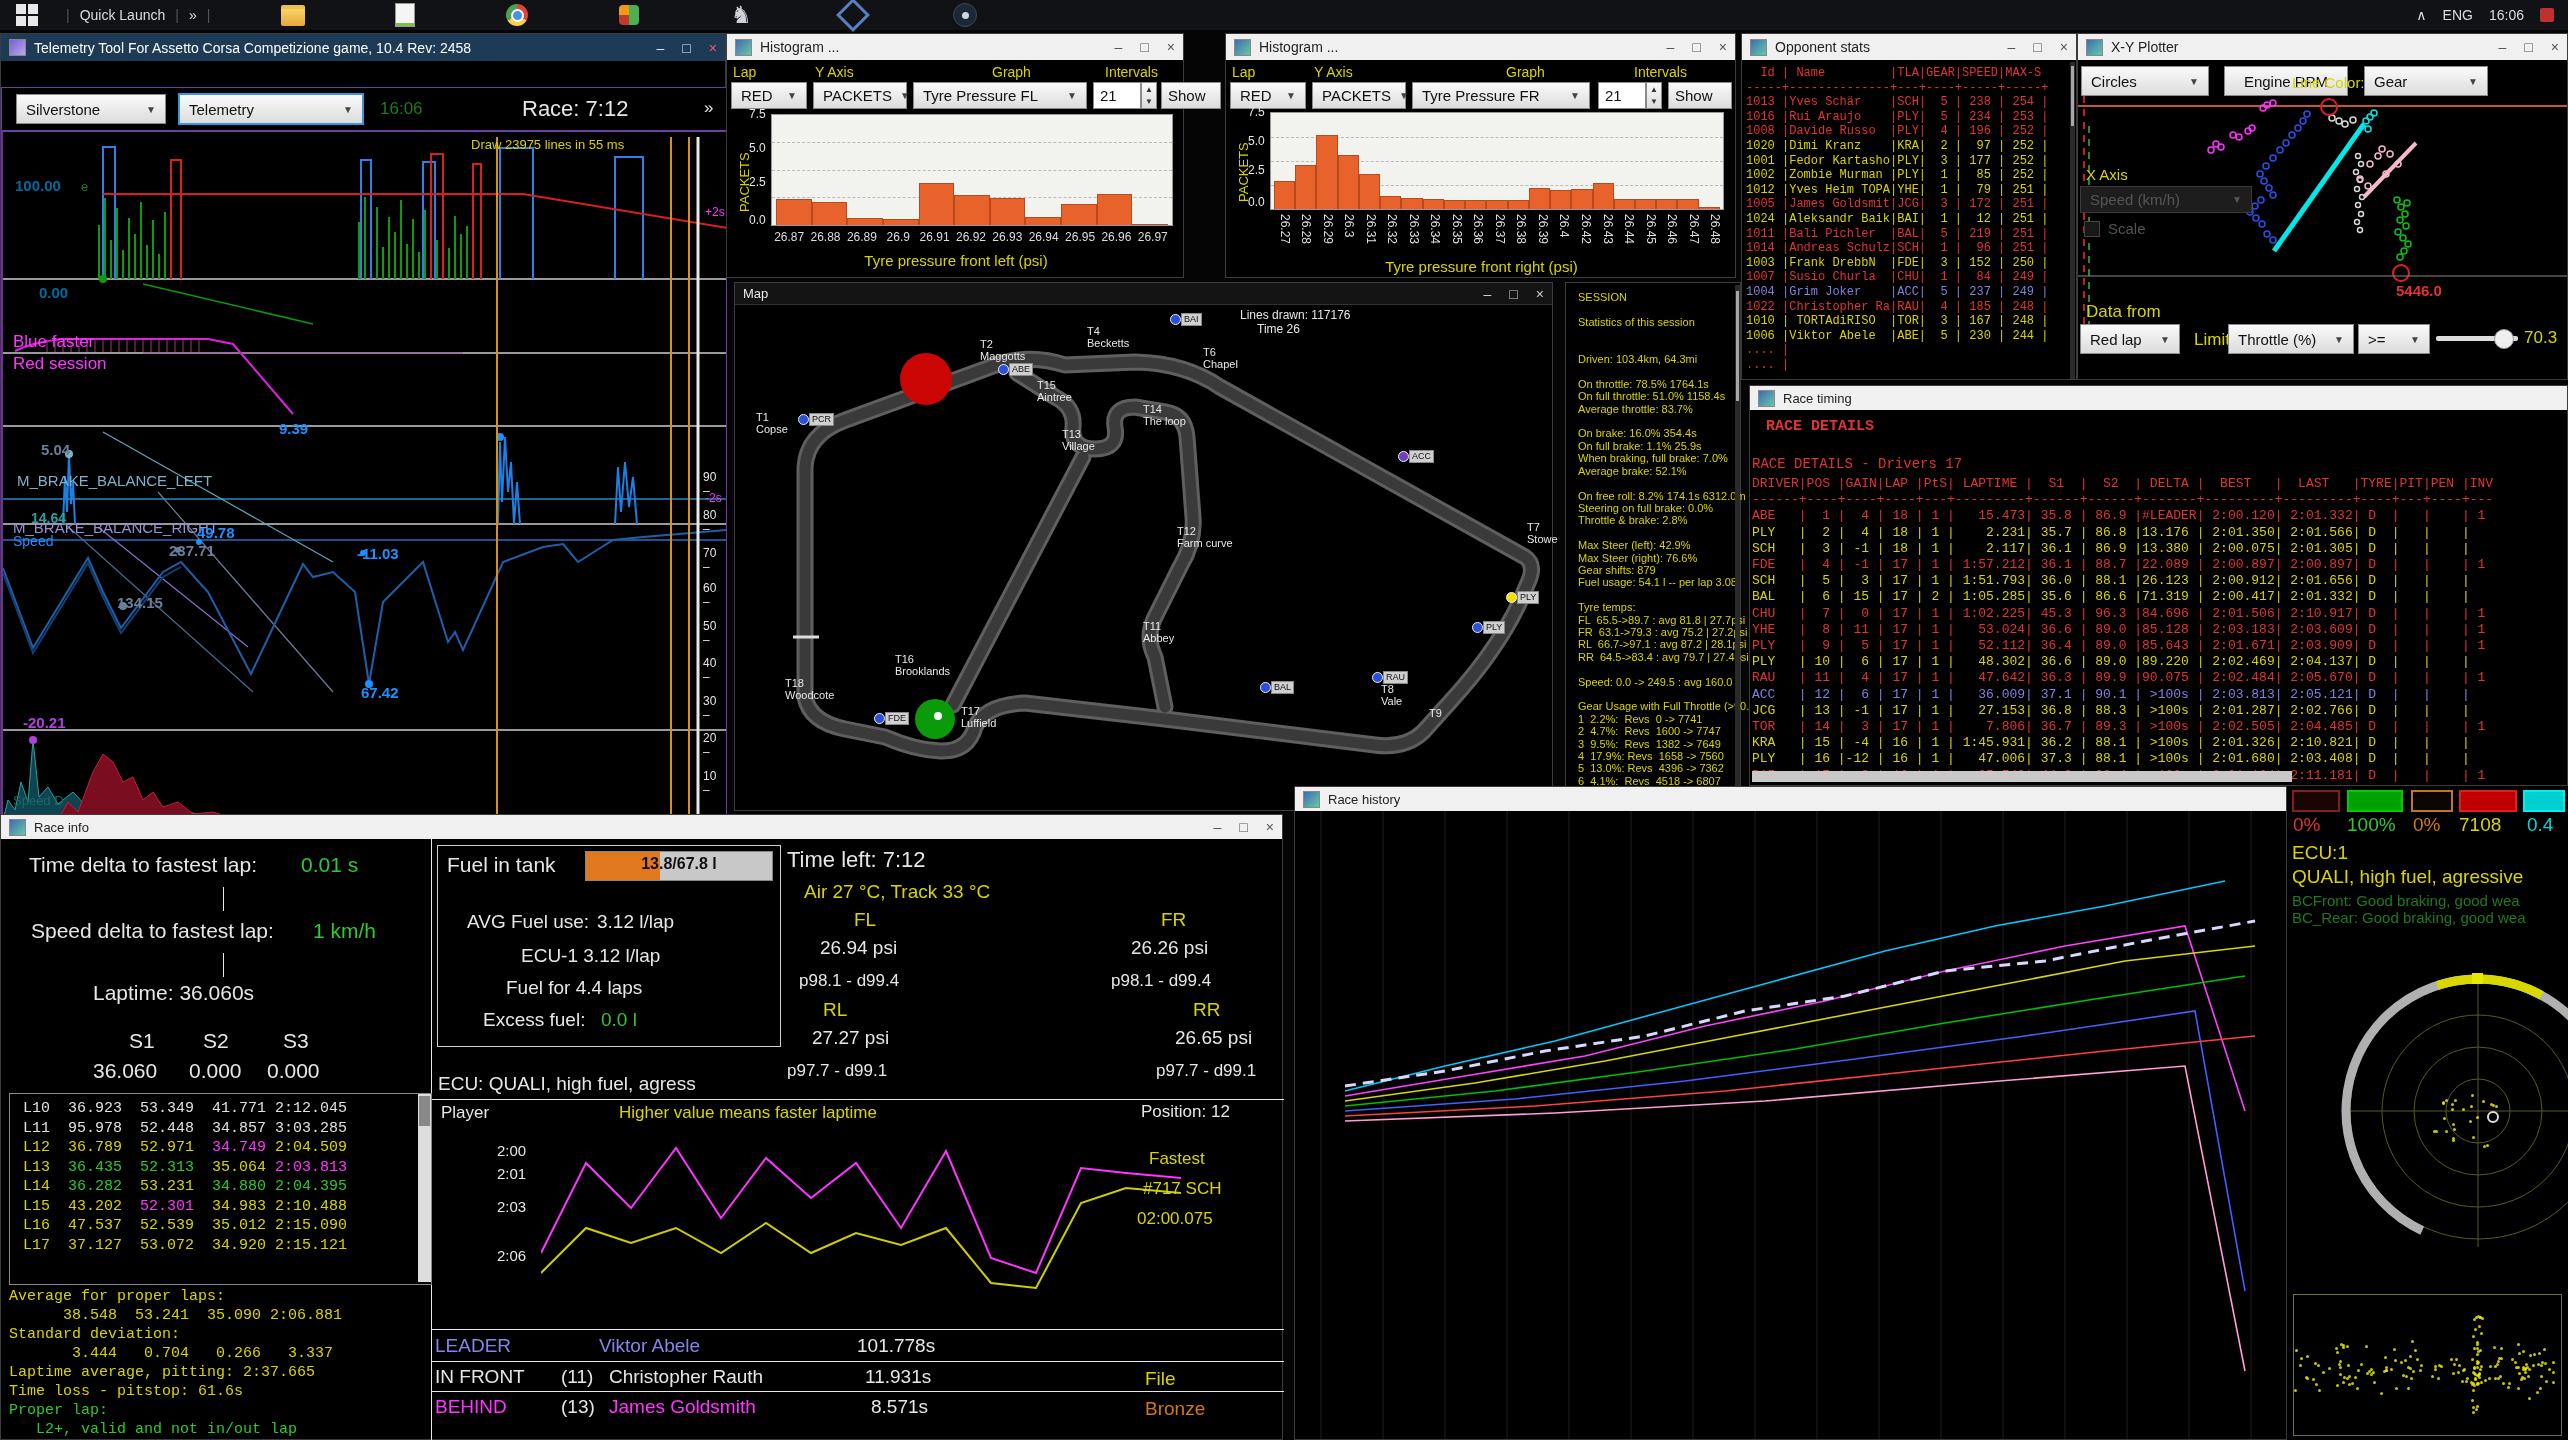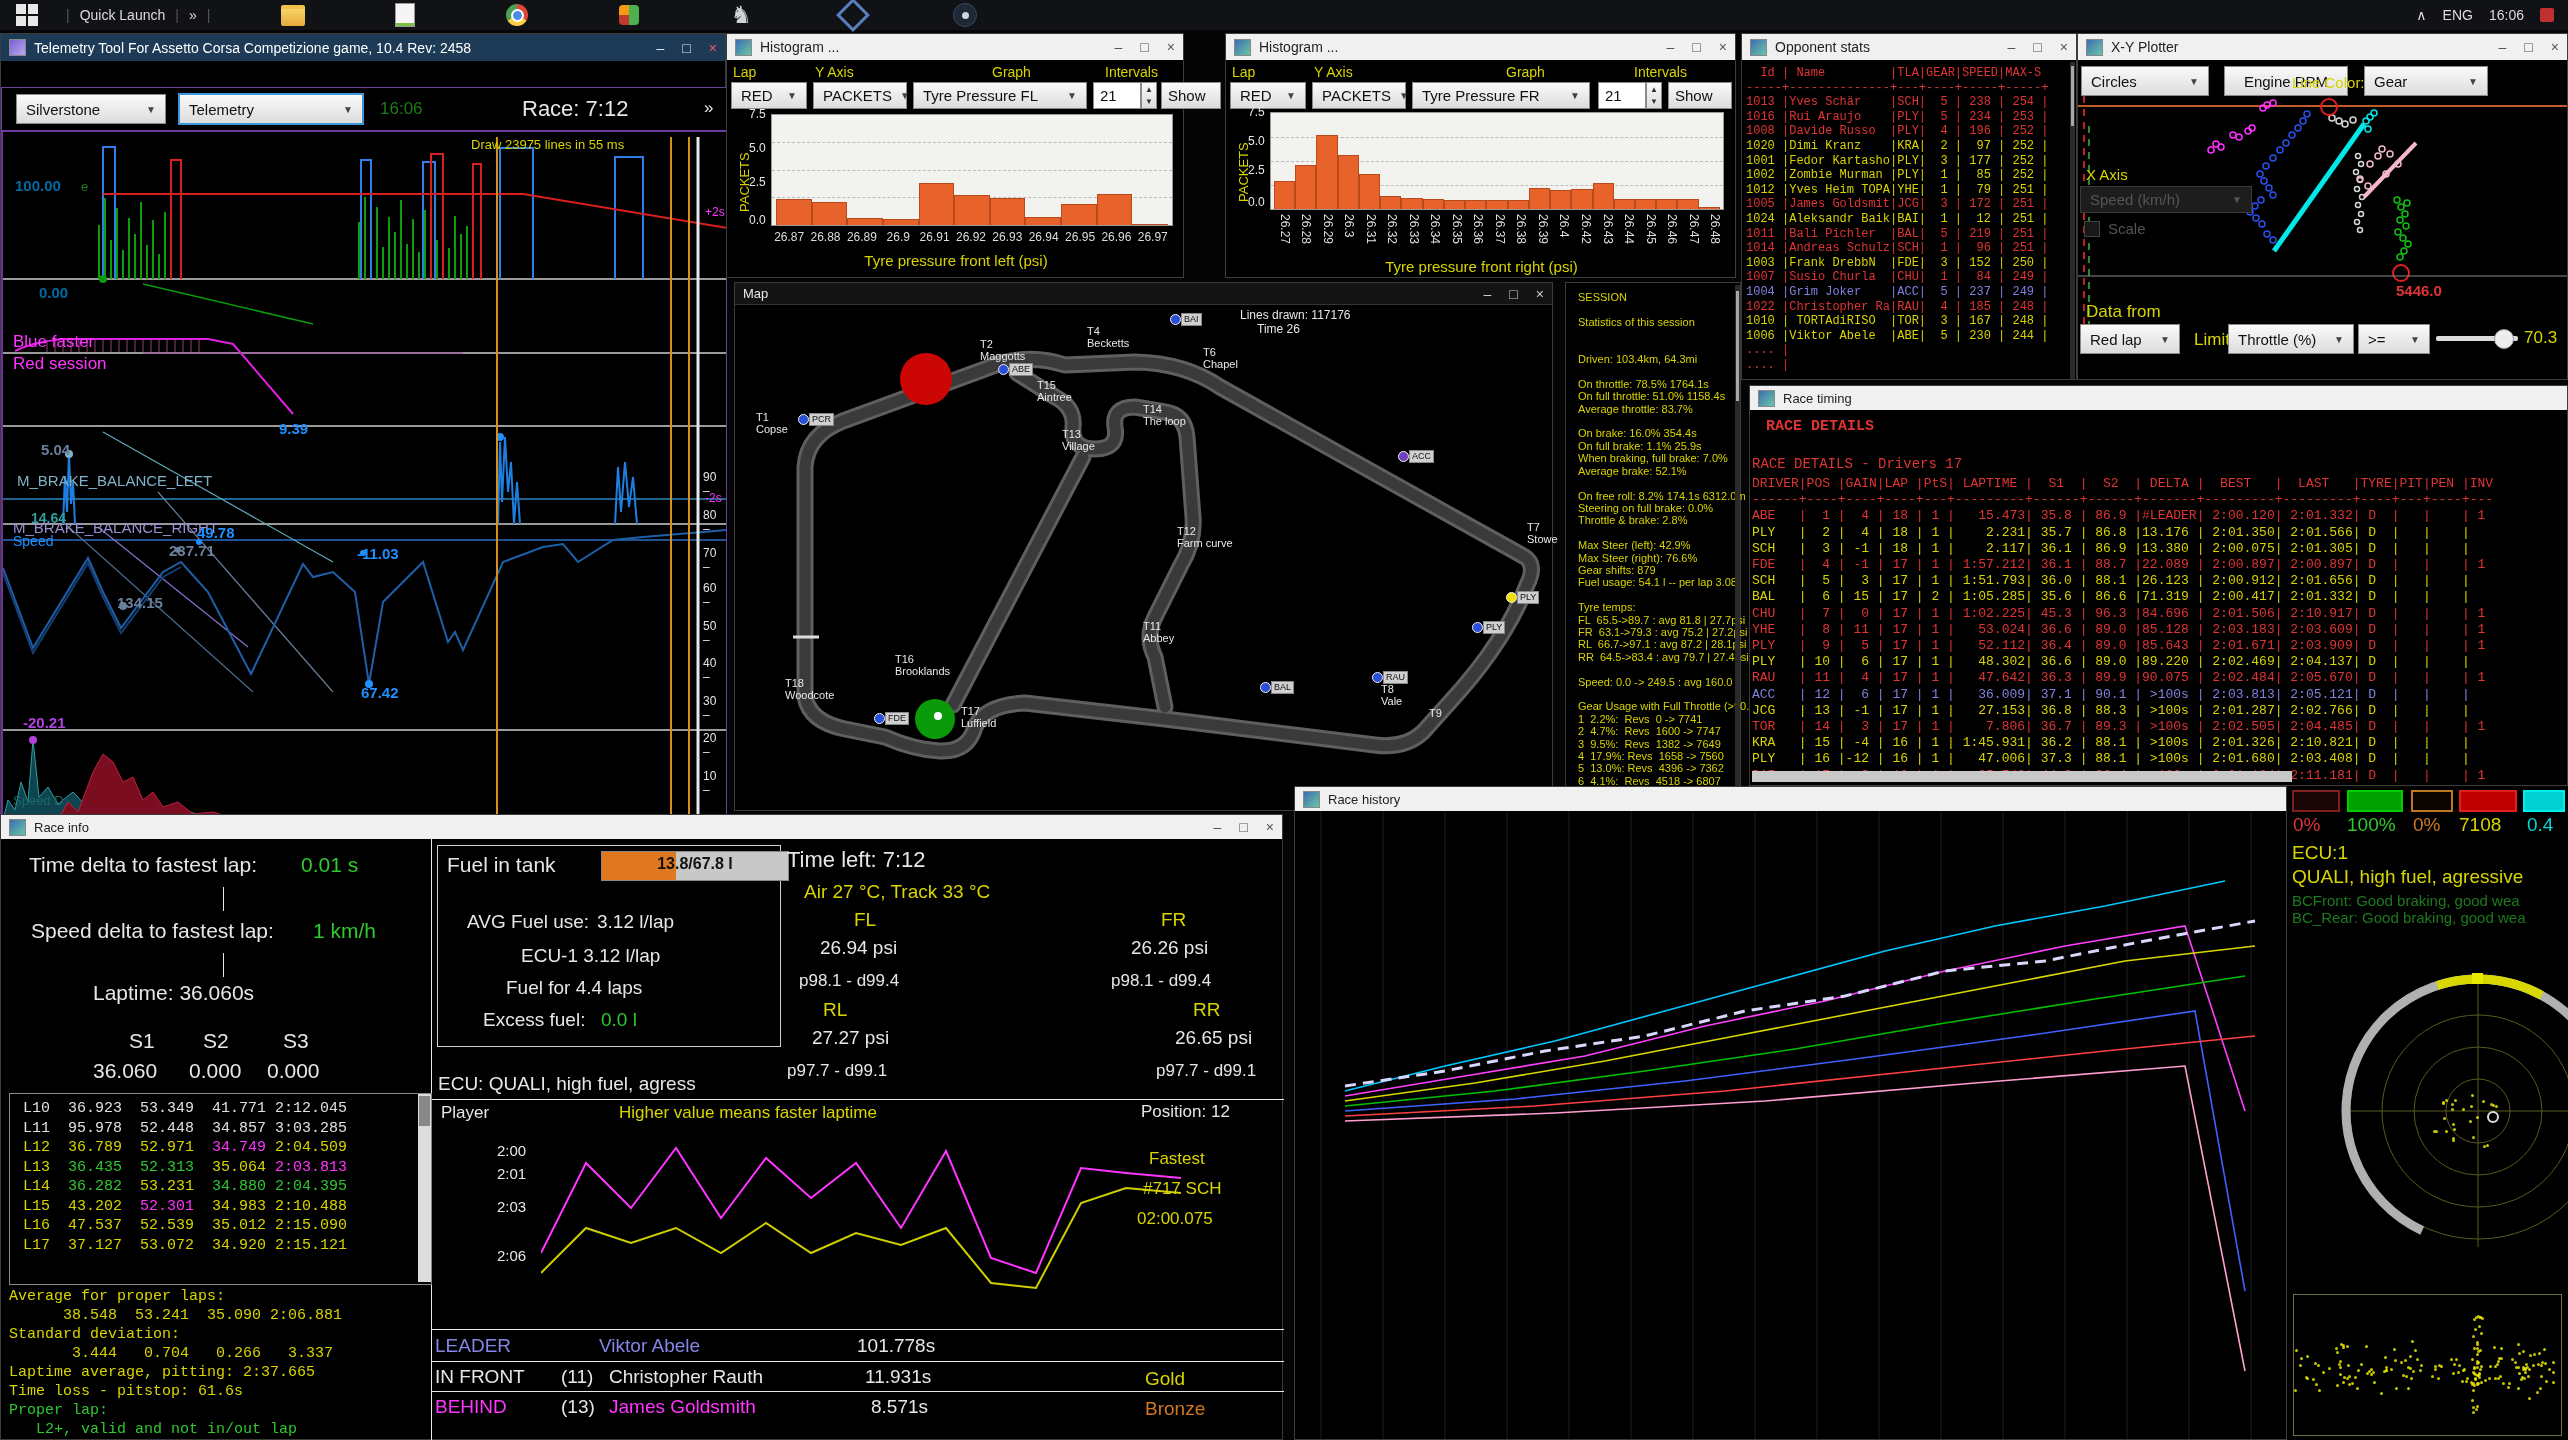--- a/index.html
+++ b/index.html
@@ -696,21 +696,21 @@
 
     <div class="vline" style="left:222px;top:72px;height:24px"></div>
     <div class="vline" style="left:222px;top:138px;height:24px"></div>
     <div class="vline" style="left:430px;top:24px;height:602px"></div>
     <div class="hline" style="left:430px;top:284px;width:853px"></div>
     <div class="hline" style="left:430px;top:514px;width:853px"></div>
     <div class="hline" style="left:430px;top:546px;width:853px"></div>
     <div class="hline" style="left:430px;top:576px;width:853px"></div>
 
     <div class="abs" style="left:436px;top:30px;width:342px;height:200px;border:1px solid #cfcfcf;"></div>
-    <div class="abs" style="left:584px;top:36px;width:186px;height:28px;background:#c8c8c8;border:1px solid #888;margin-left:16px;">
+    <div class="abs" style="left:584px;top:36px;width:186px;height:28px;background:#c8c8c8;border:1px solid #888;">
       <div style="position:absolute;left:0;top:0;bottom:0;width:40%;background:#e07820"></div>
       <div style="position:absolute;left:0;right:0;top:3px;text-align:center;color:#111;font-size:16px;font-weight:bold">13.8/67.8 l</div>
     </div>
 
     <div class="abs" style="left:8px;top:278px;width:421px;height:190px;border:1px solid #8a8a8a;">
       <div class="mono f15 abs" style="left:4px;top:5px;line-height:19.5px;">
           <div class="tline c-w"> L10  36.923  53.349  41.771 2:12.045</div>
           <div class="tline c-w"> L11  95.978  52.448  34.857 3:03.285</div>
           <div class="tline"><span class="c-y"> L12  36.789  52.971  </span><span class="c-m">34.749</span><span class="c-y"> 2:04.509</span></div>
           <div class="tline"><span class="c-y"> L13  </span><span class="c-g">36.435  52.313</span><span class="c-y">  35.064 </span><span class="c-m">2:03.813</span></div>
@@ -782,21 +782,21 @@
       <div class="mk cy f17" style="left: 1148px; top: 334px; position: absolute;">Fastest</div>
       <div class="mk cy f17" style="left: 1142px; top: 364px; position: absolute;">#717 SCH</div>
       <div class="mk cy f17" style="left: 1136px; top: 394px; position: absolute;">02:00.075</div>
       <div class="mk cb f19" style="left: 434px; top: 520px; position: absolute;">LEADER</div>
       <div class="mk cb f19" style="left: 598px; top: 520px; position: absolute;">Viktor Abele</div>
       <div class="mk cw f19" style="left: 856px; top: 520px; position: absolute;">101.778s</div>
       <div class="mk cw f19" style="left: 434px; top: 551px; position: absolute;">IN FRONT</div>
       <div class="mk cw f19" style="left: 560px; top: 551px; position: absolute;">(11)</div>
       <div class="mk cw f19" style="left: 608px; top: 551px; position: absolute;">Christopher Rauth</div>
       <div class="mk cw f19" style="left: 864px; top: 551px; position: absolute;">11.931s</div>
-      <div class="mk cy f19" style="left: 1144px; top: 553px; position: absolute;">Gold</div>
+      <div class="mk cy f19" style="left: 1144px; top: 553px; position: absolute;">File</div>
       <div class="mk cm f19" style="left: 434px; top: 581px; position: absolute;">BEHIND</div>
       <div class="mk cw f19" style="left: 560px; top: 581px; position: absolute;">(13)</div>
       <div class="mk cm f19" style="left: 608px; top: 581px; position: absolute;">James Goldsmith</div>
       <div class="mk cw f19" style="left: 870px; top: 581px; position: absolute;">8.571s</div>
       <div class="mk cor f19" style="left: 1144px; top: 583px; position: absolute;">Bronze</div>
     </div>
 
   <div class="win" style="left:1294px;top:786px;width:993px;height:654px;">
     <div class="tbar" style="height:24px;">
       <div class="wicon"></div>

